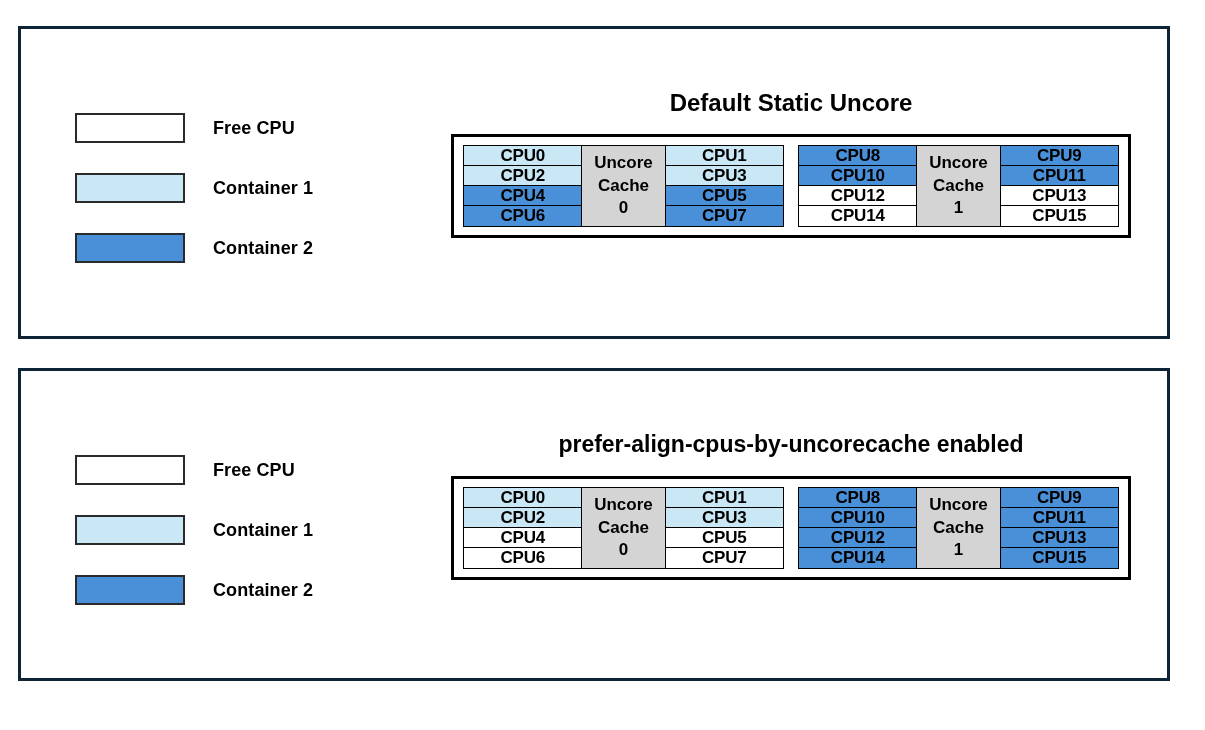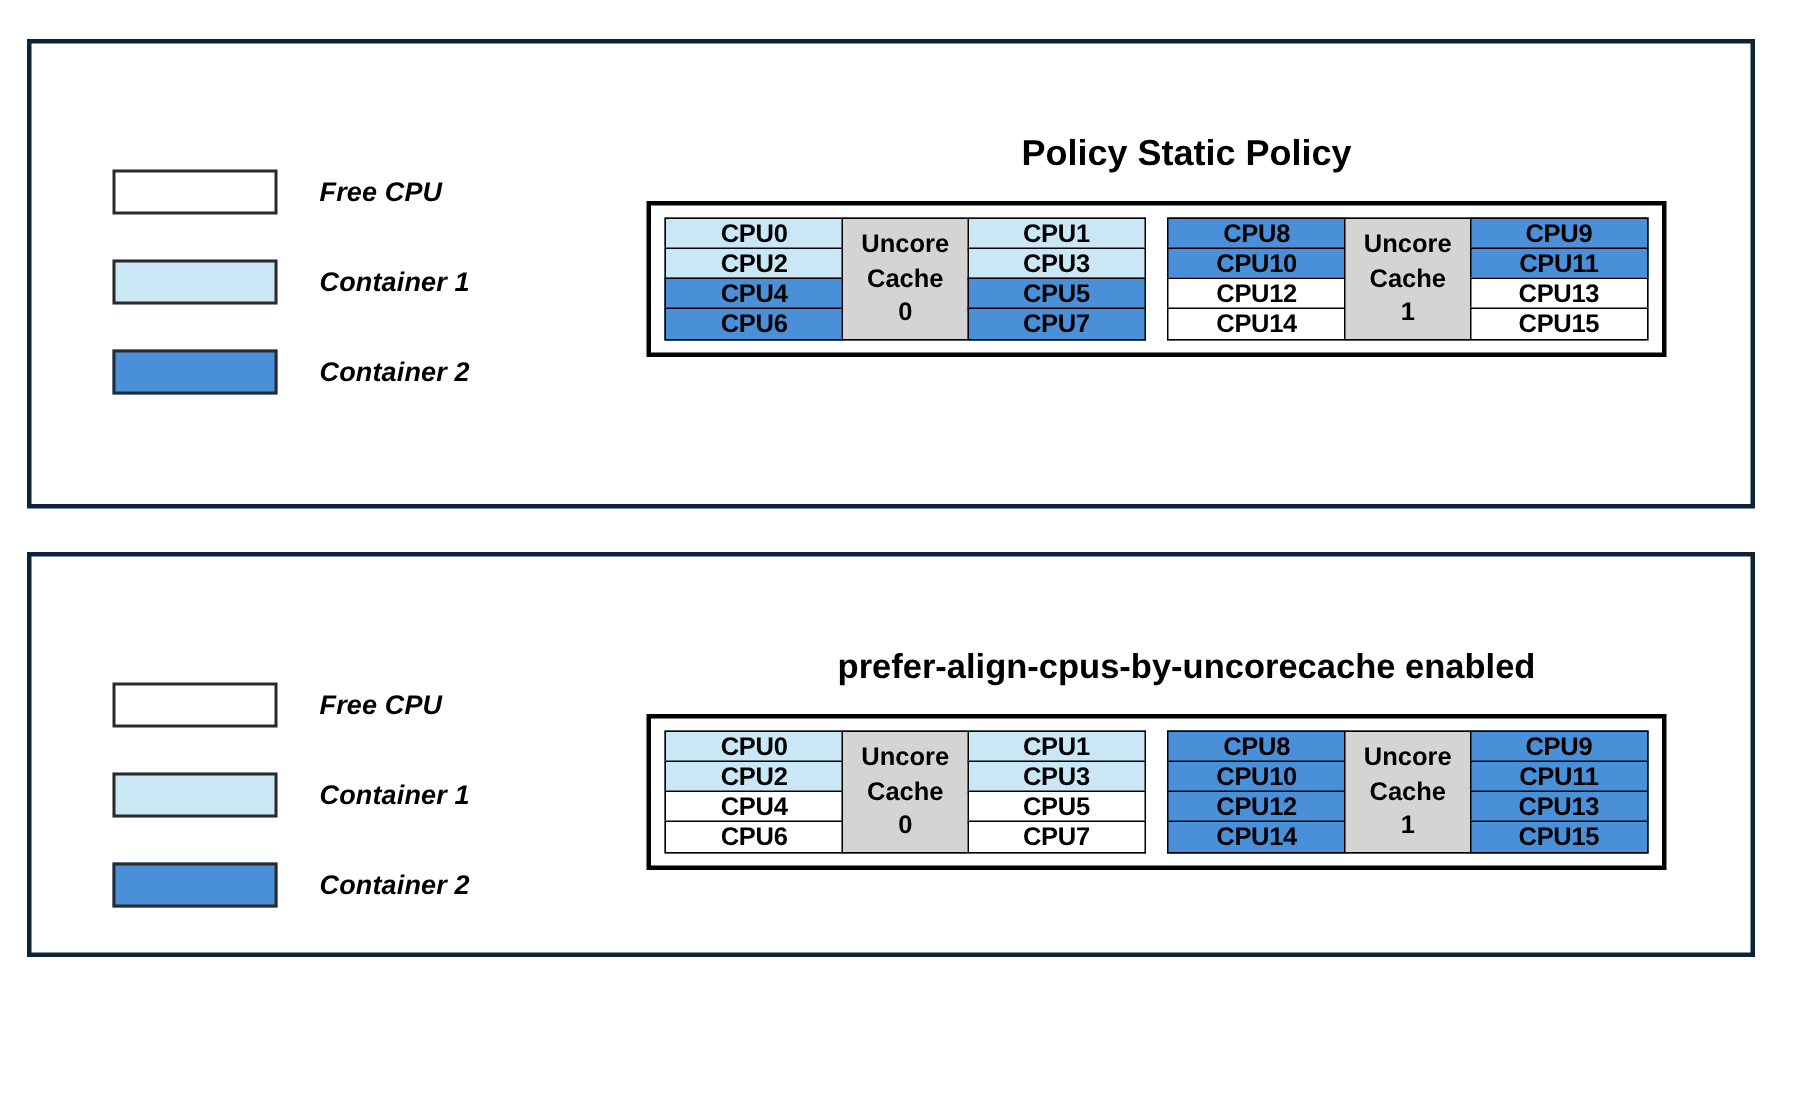--- a/index.html
+++ b/index.html
@@ -18,35 +18,34 @@
 
   .panel {
     position: absolute;
     left: 18px;
     width: 1152px;
     border: 3px solid #0d2436;
     background: #ffffff;
     box-sizing: border-box;
   }
   #panel-top    { top: 26px;  height: 313px; }
-  #panel-bottom { top: 368px; height: 270px; }
+  #panel-bottom { top: 368px; height: 313px; }
 
   
   .legend {
     position: absolute;
     left: 54px;
     top: 84px;
     width: 310px;
   }
   .legend-row {
     display: flex;
     align-items: center;
     height: 30px;
     margin-bottom: 30px;
-    font-style: italic;
   }
   .legend-row:last-child { margin-bottom: 0; margin-top: 28px; }
   .legend-swatch {
     width: 110px;
     height: 30px;
     border: 2px solid #2a2a2a;
     box-sizing: border-box;
     flex: 0 0 auto;
   }
   .legend-label {
@@ -66,21 +65,21 @@
     font-size: 24px;
     font-weight: bold;
     white-space: nowrap;
   }
   #title-top    { top: 60px; }
   #title-bottom { top: 60px; font-size: 23px; }
 
   
   .diagram {
     position: absolute;
-    left: 410px;
+    left: 430px;
     top: 105px;
     width: 680px;
     border: 3px solid #000000;
     background: #ffffff;
     box-sizing: border-box;
     padding: 8px 9px;
     display: flex;
     gap: 14px;
   }
   .cache-group {
@@ -122,21 +121,21 @@
     font-weight: bold;
     line-height: 1.32;
     text-align: center;
   }
 </style>
 </head>
 <body>
 
 <section class="panel" id="panel-top">
 
-  <div class="diagram-title" id="title-top">Policy Static Policy</div>
+  <div class="diagram-title" id="title-top">Default Static Uncore</div>
 
   <div class="legend">
     <div class="legend-row">
       <span class="legend-swatch" style="background-color: rgb(255, 255, 255);"></span>
       <span class="legend-label">Free CPU</span>
     </div>
     <div class="legend-row">
       <span class="legend-swatch" style="background-color: rgb(201, 231, 245);"></span>
       <span class="legend-label">Container 1</span>
     </div>

